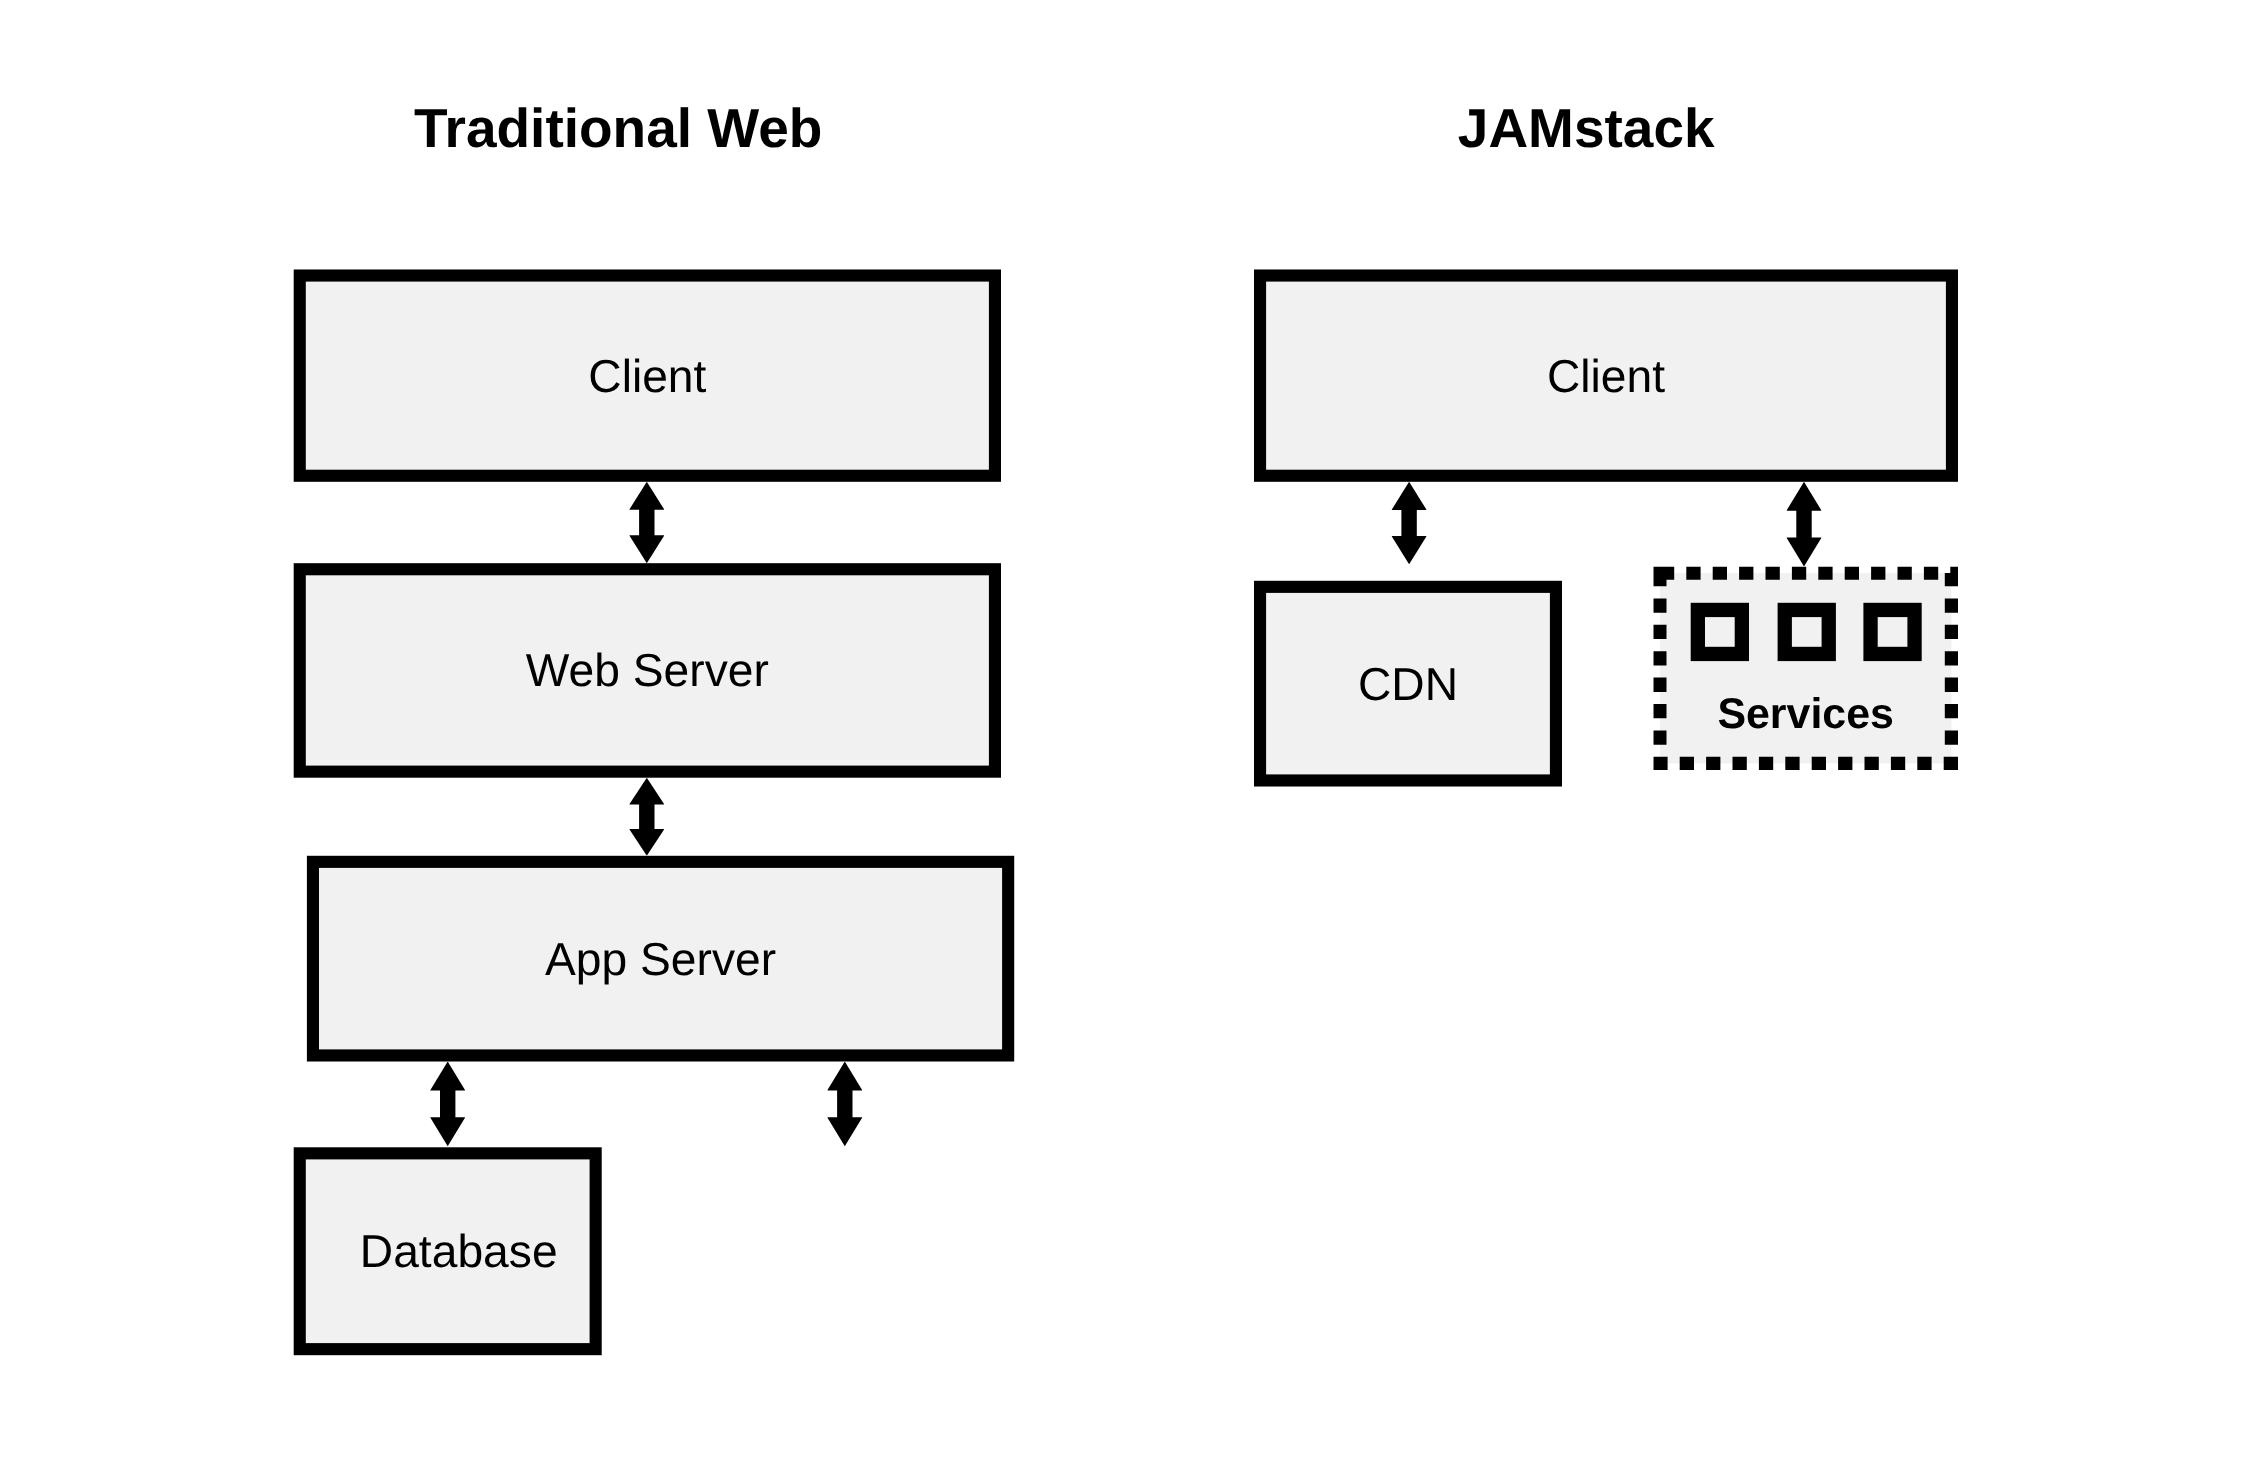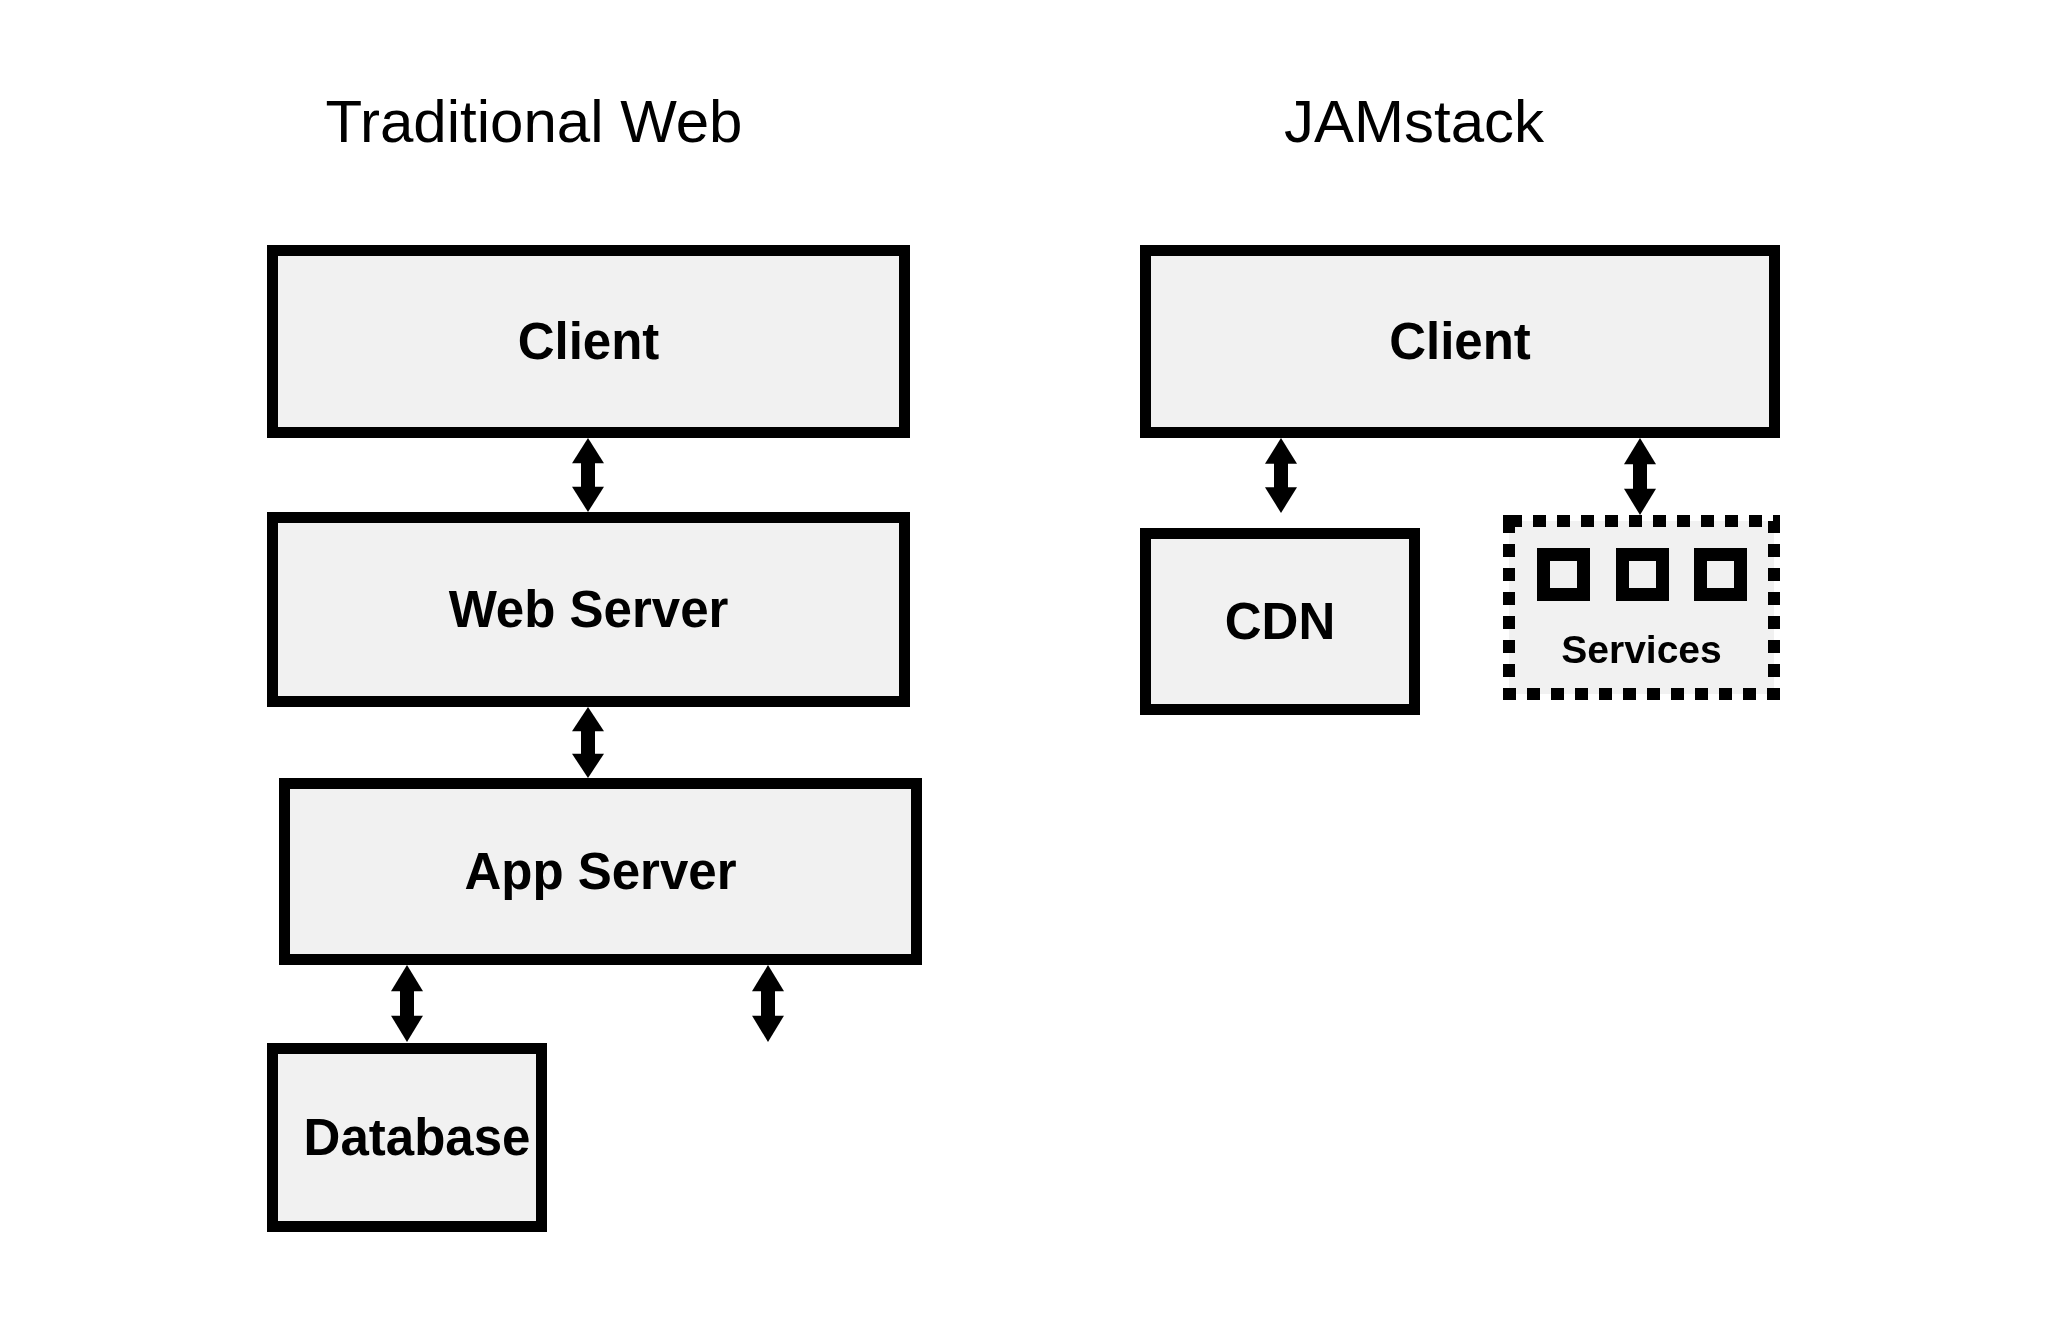--- a/index.html
+++ b/index.html
@@ -12,38 +12,39 @@
   .canvas{
     position:relative;
     width:2048px;height:1336px;
     background:var(--background);
     font-family:"Liberation Sans", sans-serif;
     overflow:hidden;
   }
   .title{
     position:absolute;
     transform:translateX(-50%);
-    font-size:60px;
-    font-weight:normal;
+    font-size:50px;
+    font-weight:bold;
     line-height:1;
     color:var(--text);
     white-space:nowrap;
+    margin-left:28px;
   }
   .box{
     position:absolute;
     box-sizing:border-box;
     background:var(--box-fill);
     border:11px solid var(--box-border);
     display:flex;
     align-items:center;
     justify-content:center;
   }
   .box .label{
-    font-size:51px;
-    font-weight:bold;
+    font-size:42px;
+    font-weight:normal;
     color:var(--text);
     white-space:nowrap;
   }
   .varrow{
     position:absolute;
     width:32px;
     color:var(--box-border);
   }
   .varrow polygon,.varrow rect{fill:currentColor;}
   .services{

